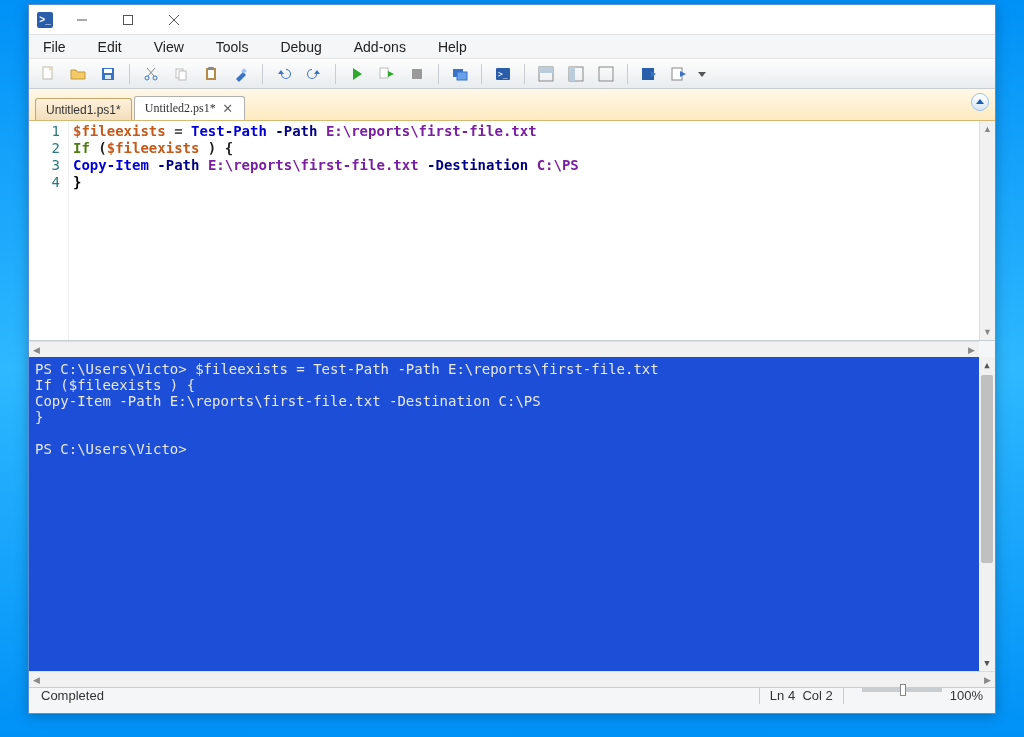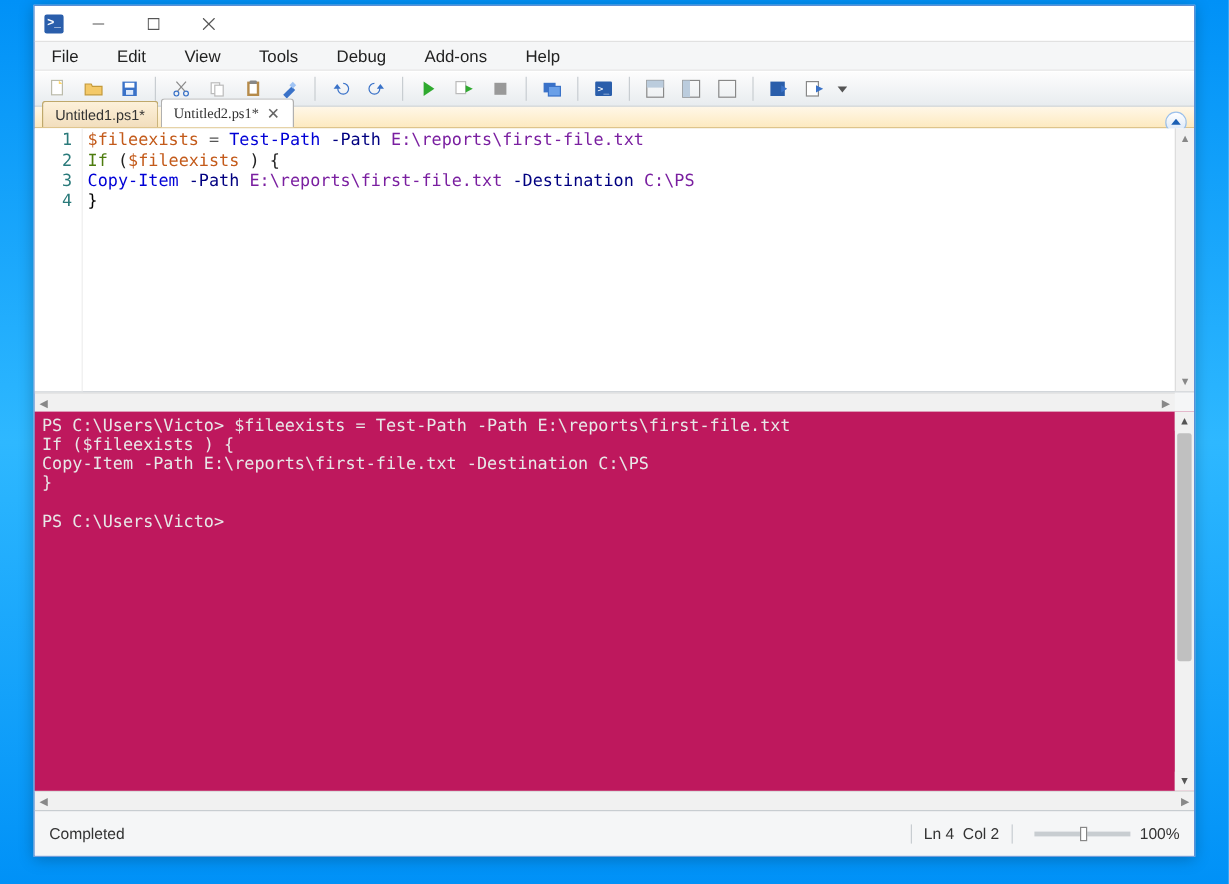--- a/index.html
+++ b/index.html
@@ -79,21 +79,21 @@
     border-radius: 3px;
   }
   .tool-sep {
     width: 1px; height: 20px;
     background: #c8cdd1;
     margin: 0 4px;
   }
   .tool-btn svg { width:16px; height:16px; }
   
   .tabstrip {
-    height: 18px;
+    height: 32px;
     background: linear-gradient(to bottom, #fff7e8, #fdeac0);
     border-bottom: 1px solid #d7b873;
     display: flex;
     align-items: flex-end;
     padding: 0 6px;
     gap: 2px;
     position: relative;
   }
   .tab {
     height: 22px;
@@ -148,20 +148,21 @@
     user-select:none;
   }
   .code {
     flex:1;
     padding: 2px 4px 0 4px;
     font-family: Consolas, monospace;
     font-size: 14px;
     line-height: 17px;
     white-space: pre;
     overflow: hidden;
+    font-weight: bold;
   }
   .code .var { color: #c35a1a; }
   .code .cmd { color: #0000d6; }
   .code .kw  { color: #4d7c0f; }
   .code .param { color: #000080; }
   .code .path { color: #7a1fa0; }
   .code .op  { color: #555; }
   .code .brace { color: #000; }
   .editor-scroll {
     width: 16px;
@@ -180,21 +181,21 @@
     height: 16px;
     background:#f1f1f1;
     border-top:1px solid #ddd;
     margin-right:16px;
     display:flex;align-items:center;justify-content:space-between;
     color:#888; font-size:9px; padding:0 4px;
   }
   
   .console {
     flex:1;
-    background:#be185d;
+    background:#1d4ed8;
     color:#e8e8e8;
     font-family: Consolas, monospace;
     font-size:14px;
     line-height:16px;
     padding:4px 6px;
     white-space: pre;
     overflow:hidden;
     position:relative;
   }
   .console-scroll {
@@ -212,25 +213,24 @@
   }
   .console-scroll .arrow.up{top:0}
   .console-scroll .arrow.down{bottom:0}
   .console-hscroll {
     height:16px; background:#f1f1f1; border-top:1px solid #ddd;
     display:flex;align-items:center;justify-content:space-between;
     color:#888; font-size:9px; padding:0 4px;
   }
   
   .statusbar {
-    height: 38px;
+    height: 26px;
     background:#f5f6f7;
     border-top:1px solid #c8cdd1;
     display:flex;
-    align-items:center;
     padding: 0 12px;
     font-size:13px;
     color:#333;
   }
   .statusbar .spacer { flex:1; }
   .statusbar .sep { width:1px; height:16px; background:#c8cdd1; margin:0 10px; }
   .zoom-slider {
     width:80px; height:4px; background:#c8cdd1; position:relative; margin:0 8px;
   }
   .zoom-slider .thumb {

